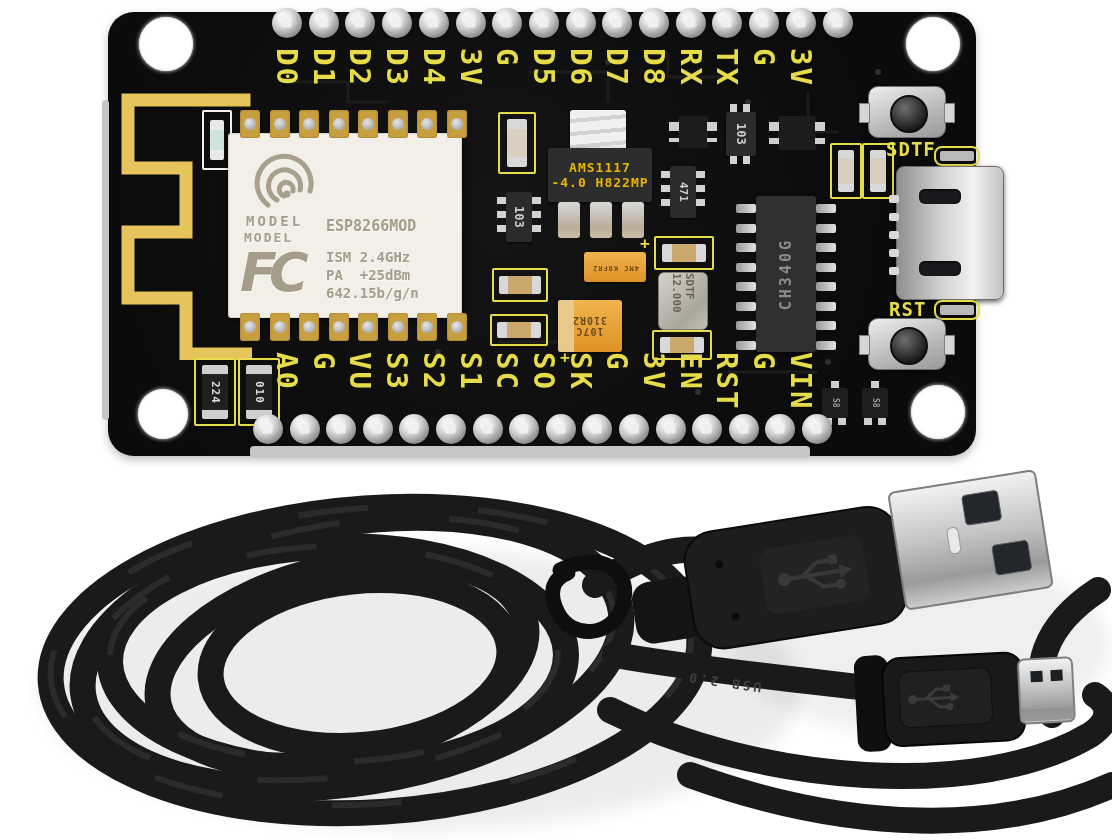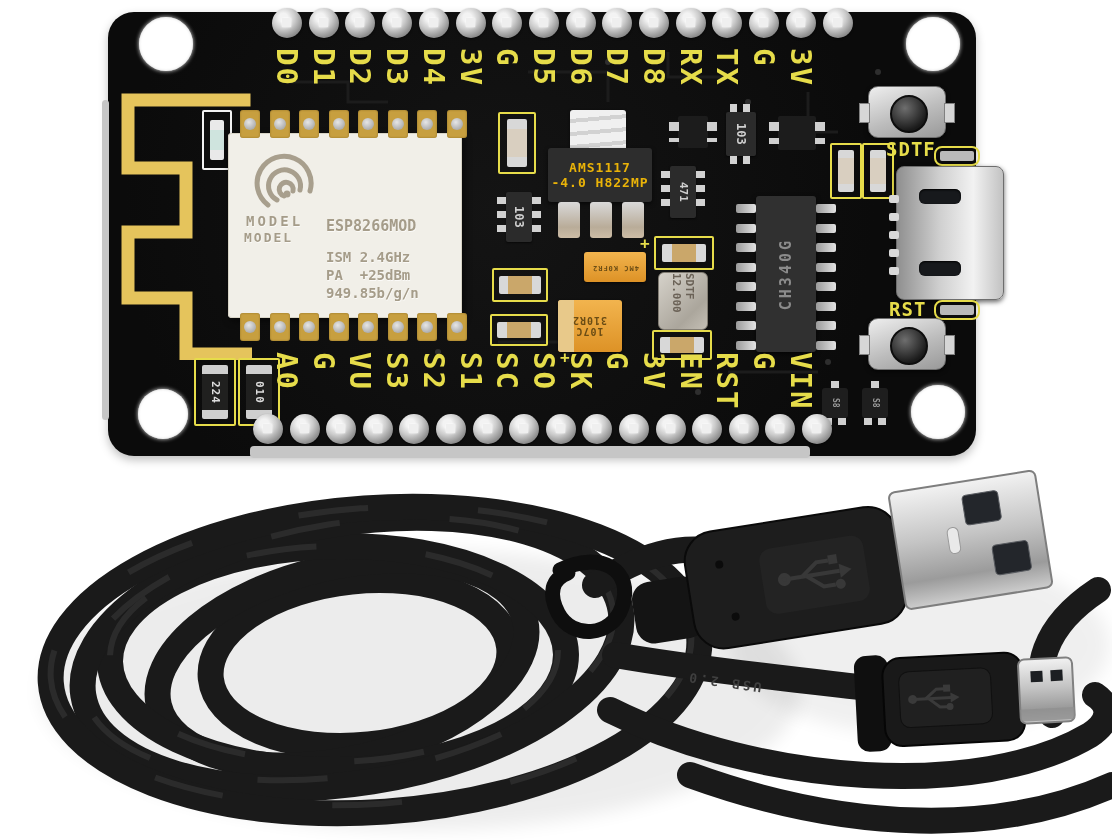--- a/index.html
+++ b/index.html
@@ -156,23 +156,24 @@
       <g stroke="#a89f8d" stroke-width="5" fill="none" stroke-linecap="round">
         <path d="M 18 54 A 27 27 0 1 1 60 40"></path>
         <path d="M 27 49 A 16 16 0 1 1 50 39"></path>
         <path d="M 34 45 A 7 7 0 1 1 43 40"></path>
       </g>
       <circle cx="37" cy="43" r="3.5" fill="#a89f8d"></circle>
     </svg>
     <div class="mtxt" style="left:18px;top:80px;font-size:14px;letter-spacing:3px;">MODEL</div>
     <div class="mtxt" style="left:16px;top:97px;font-size:13px;letter-spacing:2px;">MODEL</div>
     <div class="mtxt" style="left:98px;top:84px;font-size:15px;">ESP8266MOD</div>
+    <div class="mtxt" style="left:12px;top:108px;font-size:54px;font-style:italic;letter-spacing:-8px;font-family:'DejaVu Sans',sans-serif;">FC</div>
     <div class="mtxt" style="left:98px;top:116px;font-size:14px;">ISM 2.4GHz</div>
     <div class="mtxt" style="left:98px;top:134px;font-size:14px;">PA  +25dBm</div>
-    <div class="mtxt" style="left:98px;top:152px;font-size:14px;">949.85b/g/n</div>
+    <div class="mtxt" style="left:98px;top:152px;font-size:14px;">642.15b/g/n</div>
   </div>
 
   <div class="ams-tab"></div>
   <div class="ams-body">
     <div>AMS1117</div>
     <div>-4.0 H822MP</div>
   </div>
   <div class="ams-leg" style="left:558px;"></div>
   <div class="ams-leg" style="left:590px;"></div>
   <div class="ams-leg" style="left:622px;"></div>

